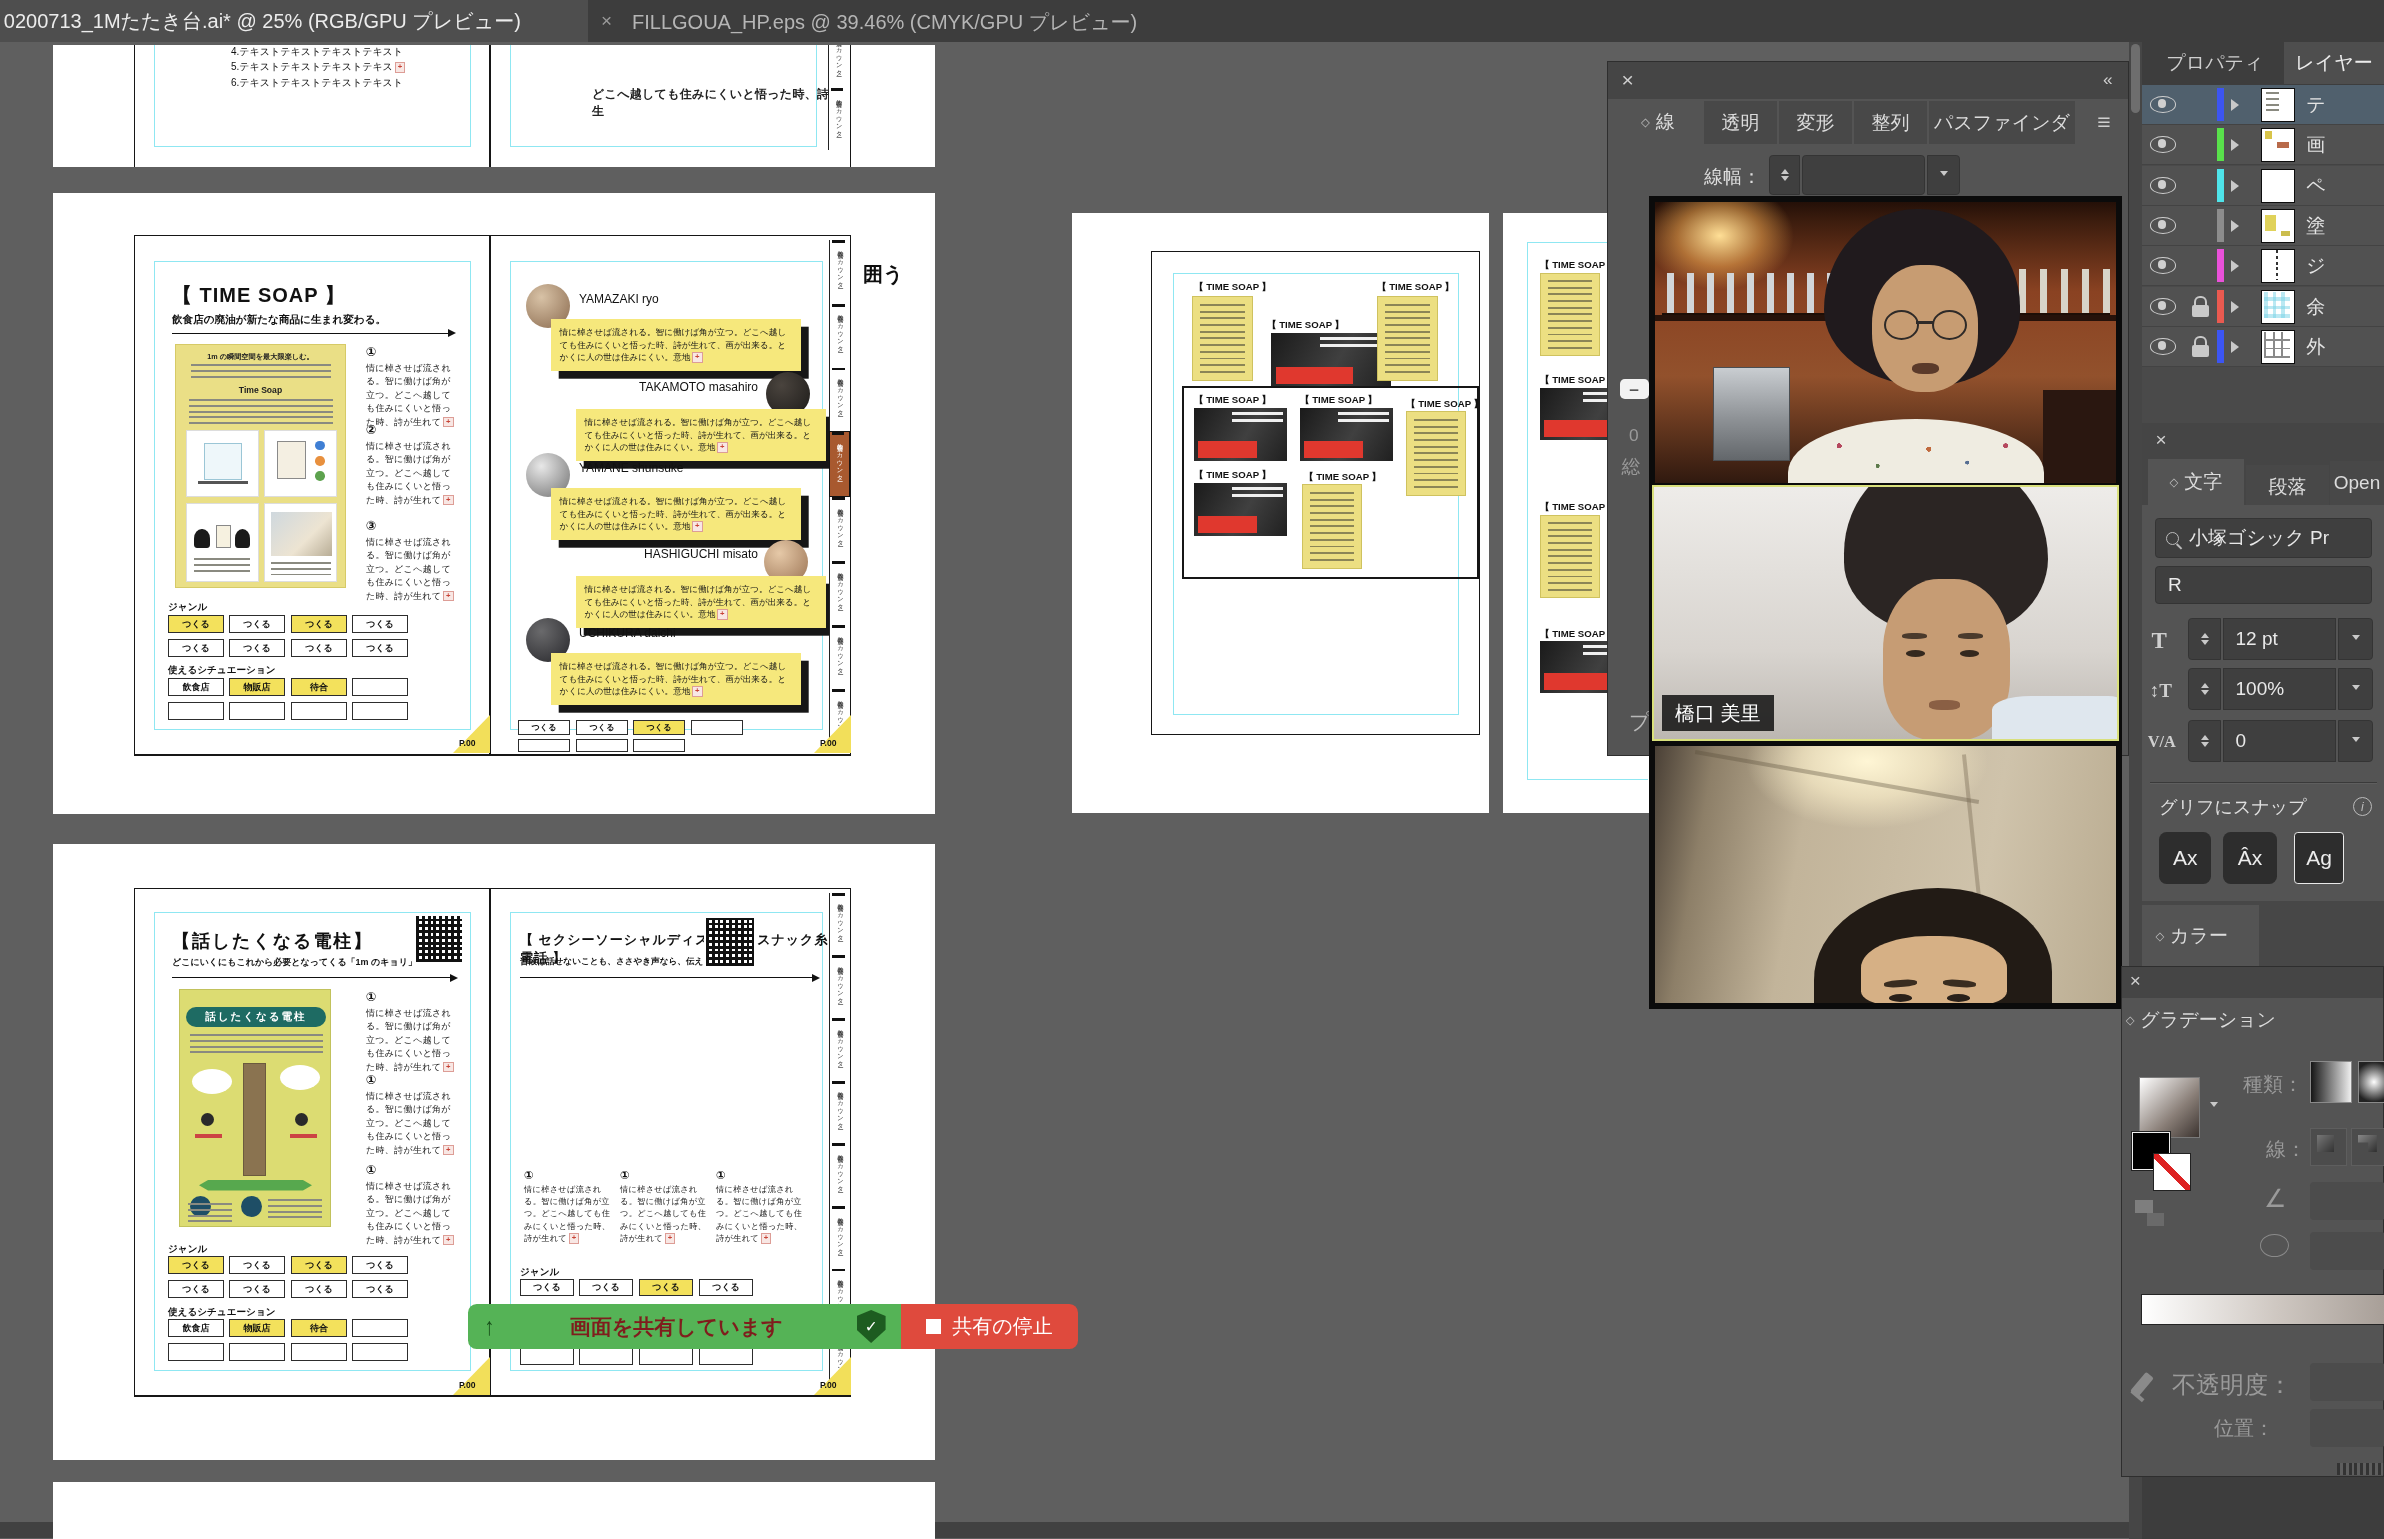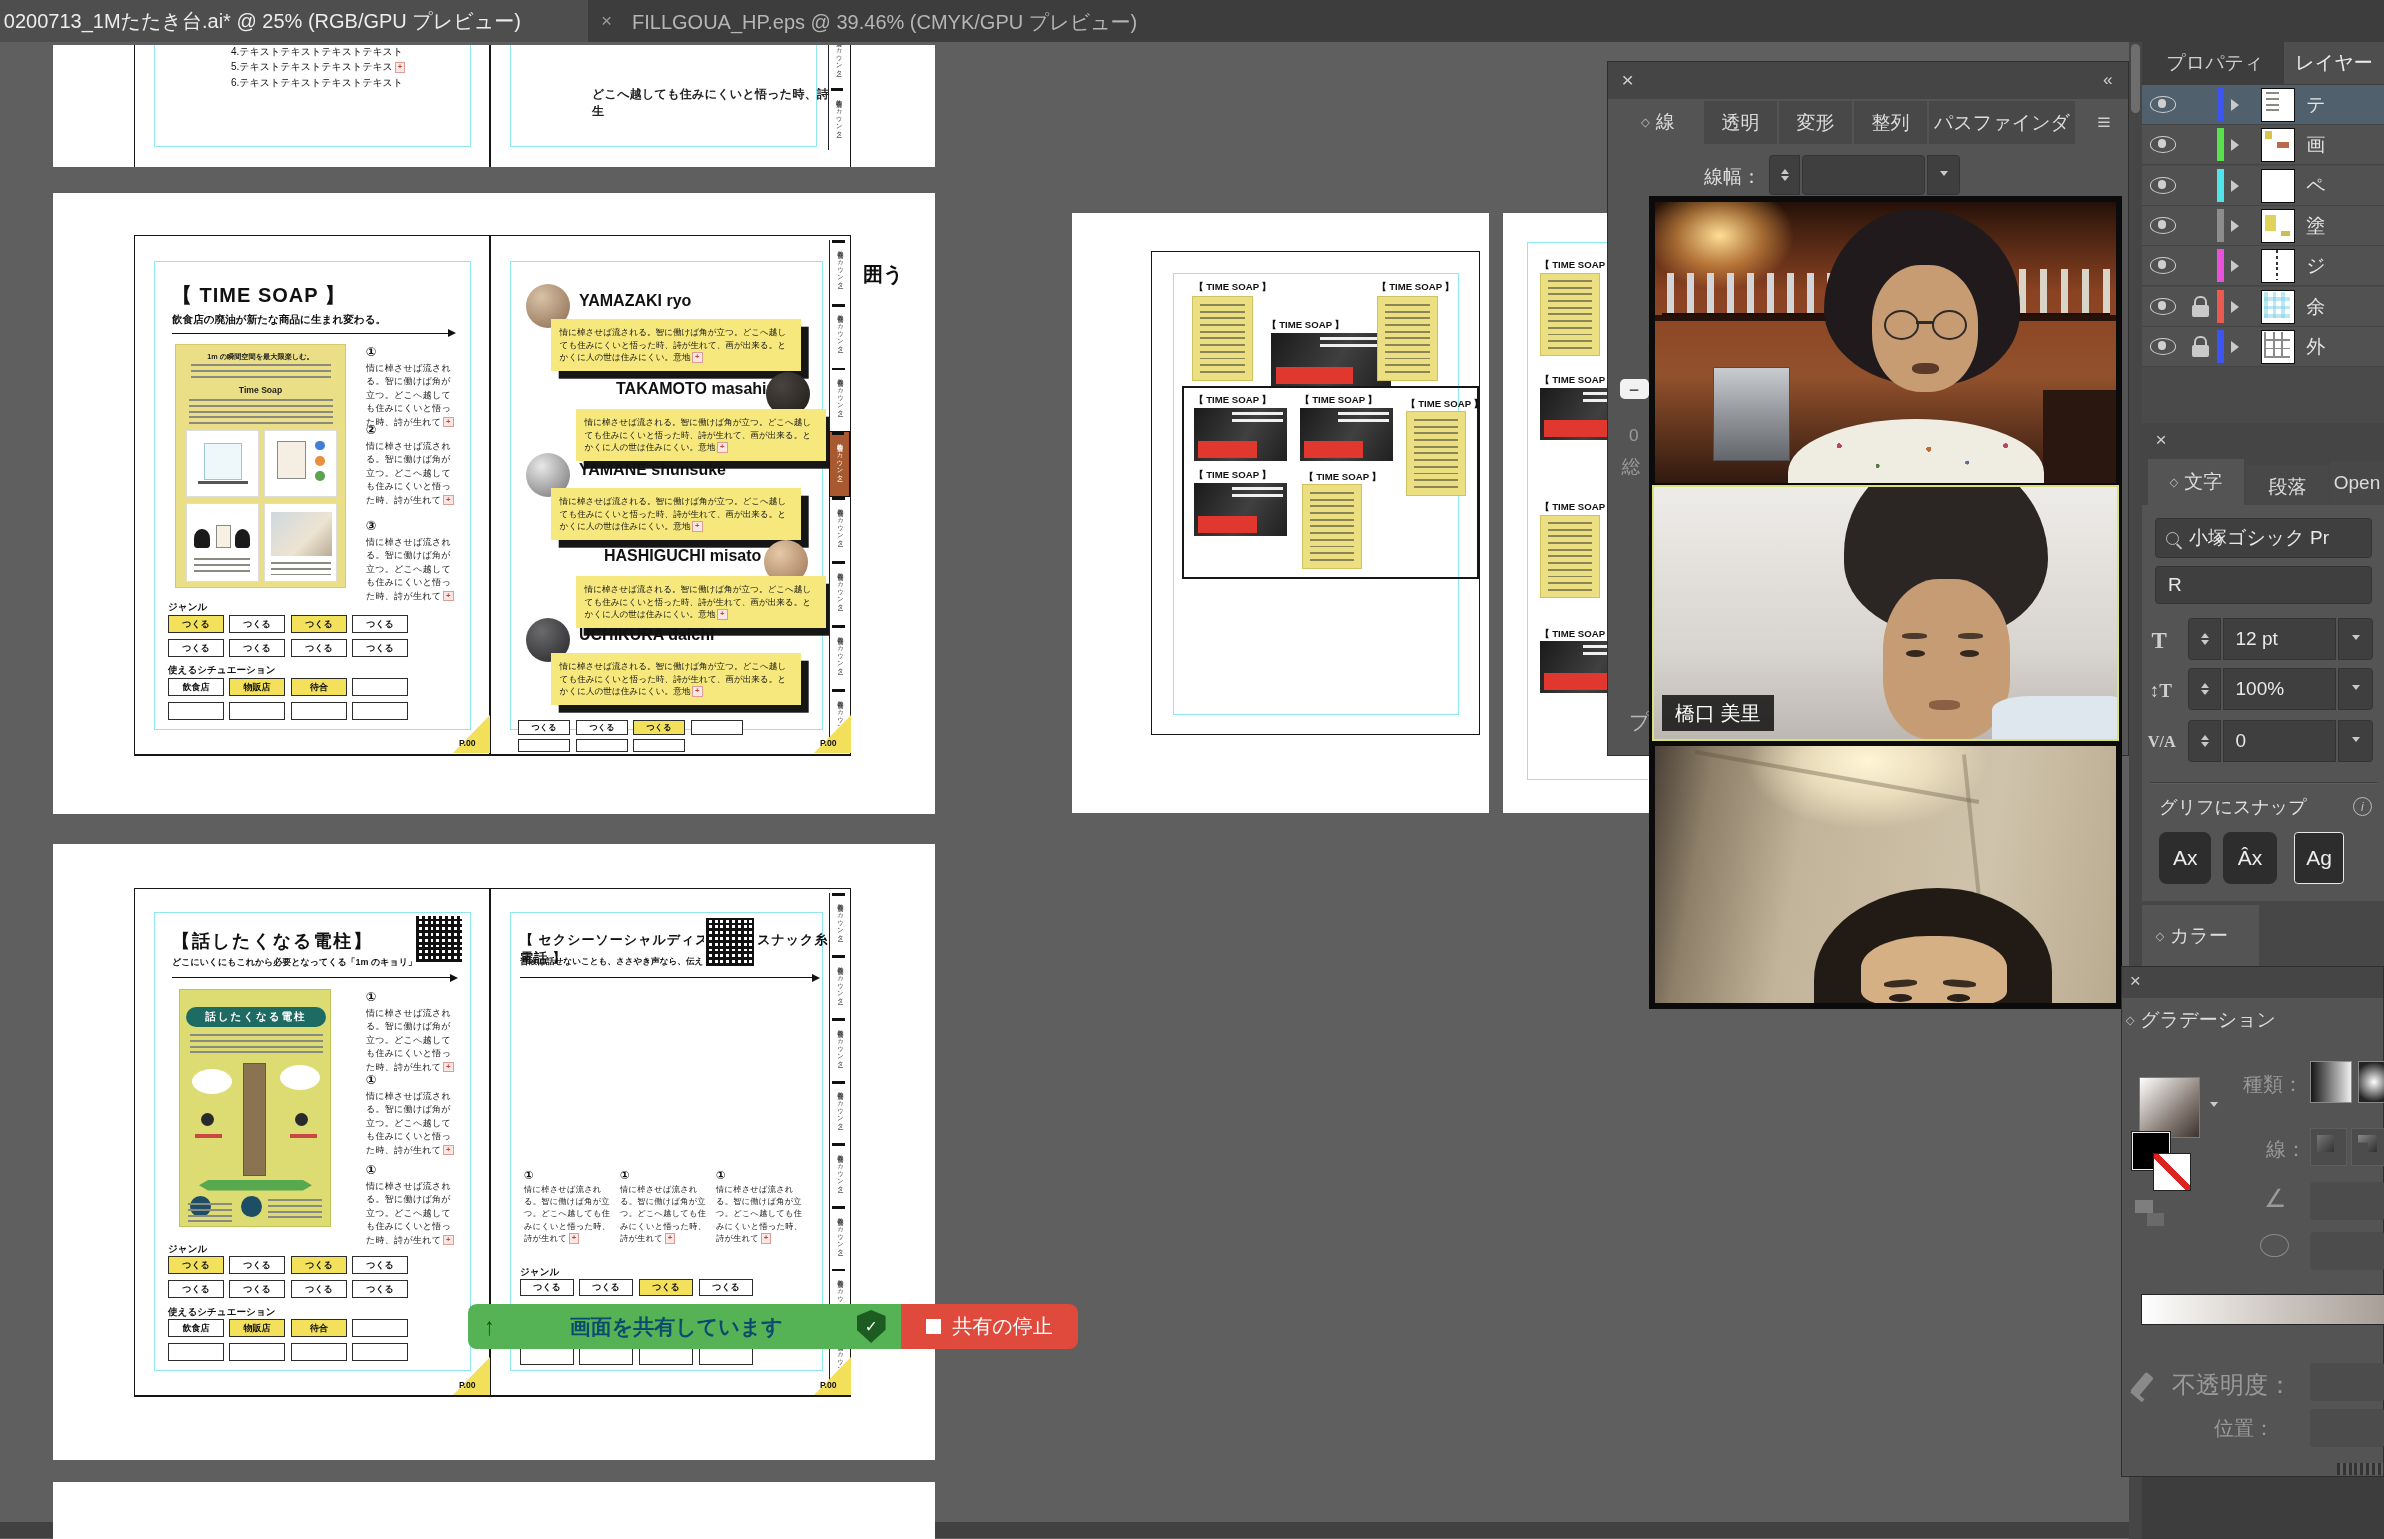--- a/index.html
+++ b/index.html
@@ -23,21 +23,21 @@
 .tri-pnum{position:absolute;width:0;height:0;border-left:37px solid transparent;border-bottom:38px solid #f2df5a}
 .pnum{position:absolute;font-size:8.6px;font-weight:bold;color:#111}
 .vstrip{position:absolute;display:flex;flex-direction:column}
 .vseg{flex:1;position:relative;background:#fff;border-left:1px solid #222}
 .vseg::before{content:"";position:absolute;top:0;left:1.9px;right:4.8px;height:2.9px;background:#111}
 .vseg span{writing-mode:vertical-rl;font-size:6.2px;color:#333;display:block;margin:6.7px auto 0;letter-spacing:0.5px}
 .vseg.brown{background:#a8592f;border:1px solid #111}
 .vseg.brown span{color:#fff}
 .bubble{position:absolute;background:#f6e87c;box-shadow:7.7px 7.7px 0 #161616;padding:6.7px 8.6px;font-size:8.6px;line-height:1.5;color:#161616}
 .avatar{position:absolute;border-radius:50%}
-.pname{position:absolute;font-weight:bold;font-size:16px;color:#111;white-space:nowrap}
+.pname{position:absolute;font-weight:normal;font-size:12px;color:#111;white-space:nowrap}
 .qr{position:absolute;border:2.9px solid #fff;background-image:repeating-linear-gradient(0deg,#111 0 2.9px,transparent 2.9px 5.8px),repeating-linear-gradient(90deg,#111 0 2.9px,#fff 2.9px 5.8px)}
 .lines{background-image:repeating-linear-gradient(180deg,#8a8a80 0 1.9px,transparent 1.9px 5.8px)}
 .mini-lab{position:absolute;font-weight:bold;font-size:9.6px;color:#111;white-space:nowrap}
 .mini-y{position:absolute;background:#ecdf82;border:1px solid #cfc25f}
 .mini-y::after{content:"";position:absolute;inset:8% 12%;background:repeating-linear-gradient(180deg,rgba(60,60,50,.55) 0 1.9px,transparent 1.9px 6.7px)}
 .mini-p{position:absolute;background:linear-gradient(120deg,#1a1a1a,#404040 55%,#202020)}
 .mini-red{position:absolute;left:4%;bottom:6%;width:64%;height:32%;background:#e0382e}
 .mini-cap{position:absolute;right:4%;top:8%;width:55%;height:18%;background:repeating-linear-gradient(180deg,#f0f0f0 0 2.9px,transparent 2.9px 6.7px)}
 
 .panel{background:#545454;z-index:20}
@@ -486,21 +486,21 @@
       <div class="a" style="left:229px;top:234px;width:33px;height:6.7px;border-radius:40%;background:#3a2d20;transform:rotate(-4deg)"></div>
       <div class="a" style="left:288px;top:234px;width:33px;height:6.7px;border-radius:40%;background:#3a2d20;transform:rotate(4deg)"></div>
       <div class="a" style="left:234px;top:248px;width:23px;height:7.7px;border-radius:50%;background:#2a211a"></div>
       <div class="a" style="left:292px;top:248px;width:23px;height:7.7px;border-radius:50%;background:#2a211a"></div>
     </div>
   </div>
 
   <div class="sharebar" style="left:468px;top:1304px">
     <div style="width:433px;background:#55b356;border-radius:8.6px 0 0 8.6px;display:flex;align-items:center;padding:0 15.4px">
       <span class="b" style="color:#17501a;font-size:25px;transform:scaleX(.8)">↑</span>
-      <span class="b" style="color:#0c4a6e;margin:16px auto">画面を共有しています</span>
+      <span class="b" style="color:#7f1d1d;margin:16px auto">画面を共有しています</span>
       <span style="width:29px;height:33px;background:#1d5c20;clip-path:polygon(50% 0,100% 18%,100% 60%,50% 100%,0 60%,0 18%);display:flex;align-items:center;justify-content:center;color:#fff;font-size:15.4px">
           <span>✓</span>
         </span>
     </div>
     <div style="width:177px;background:#df4a3d;border-radius:0 8.6px 8.6px 0;display:flex;align-items:center;justify-content:center;gap:11.5px">
       <span style="width:14.4px;height:14.4px;background:#fff;display:inline-block"></span>
       <span style="color:#fff;font-size:20px">共有の停止</span>
     </div>
   </div>
 

